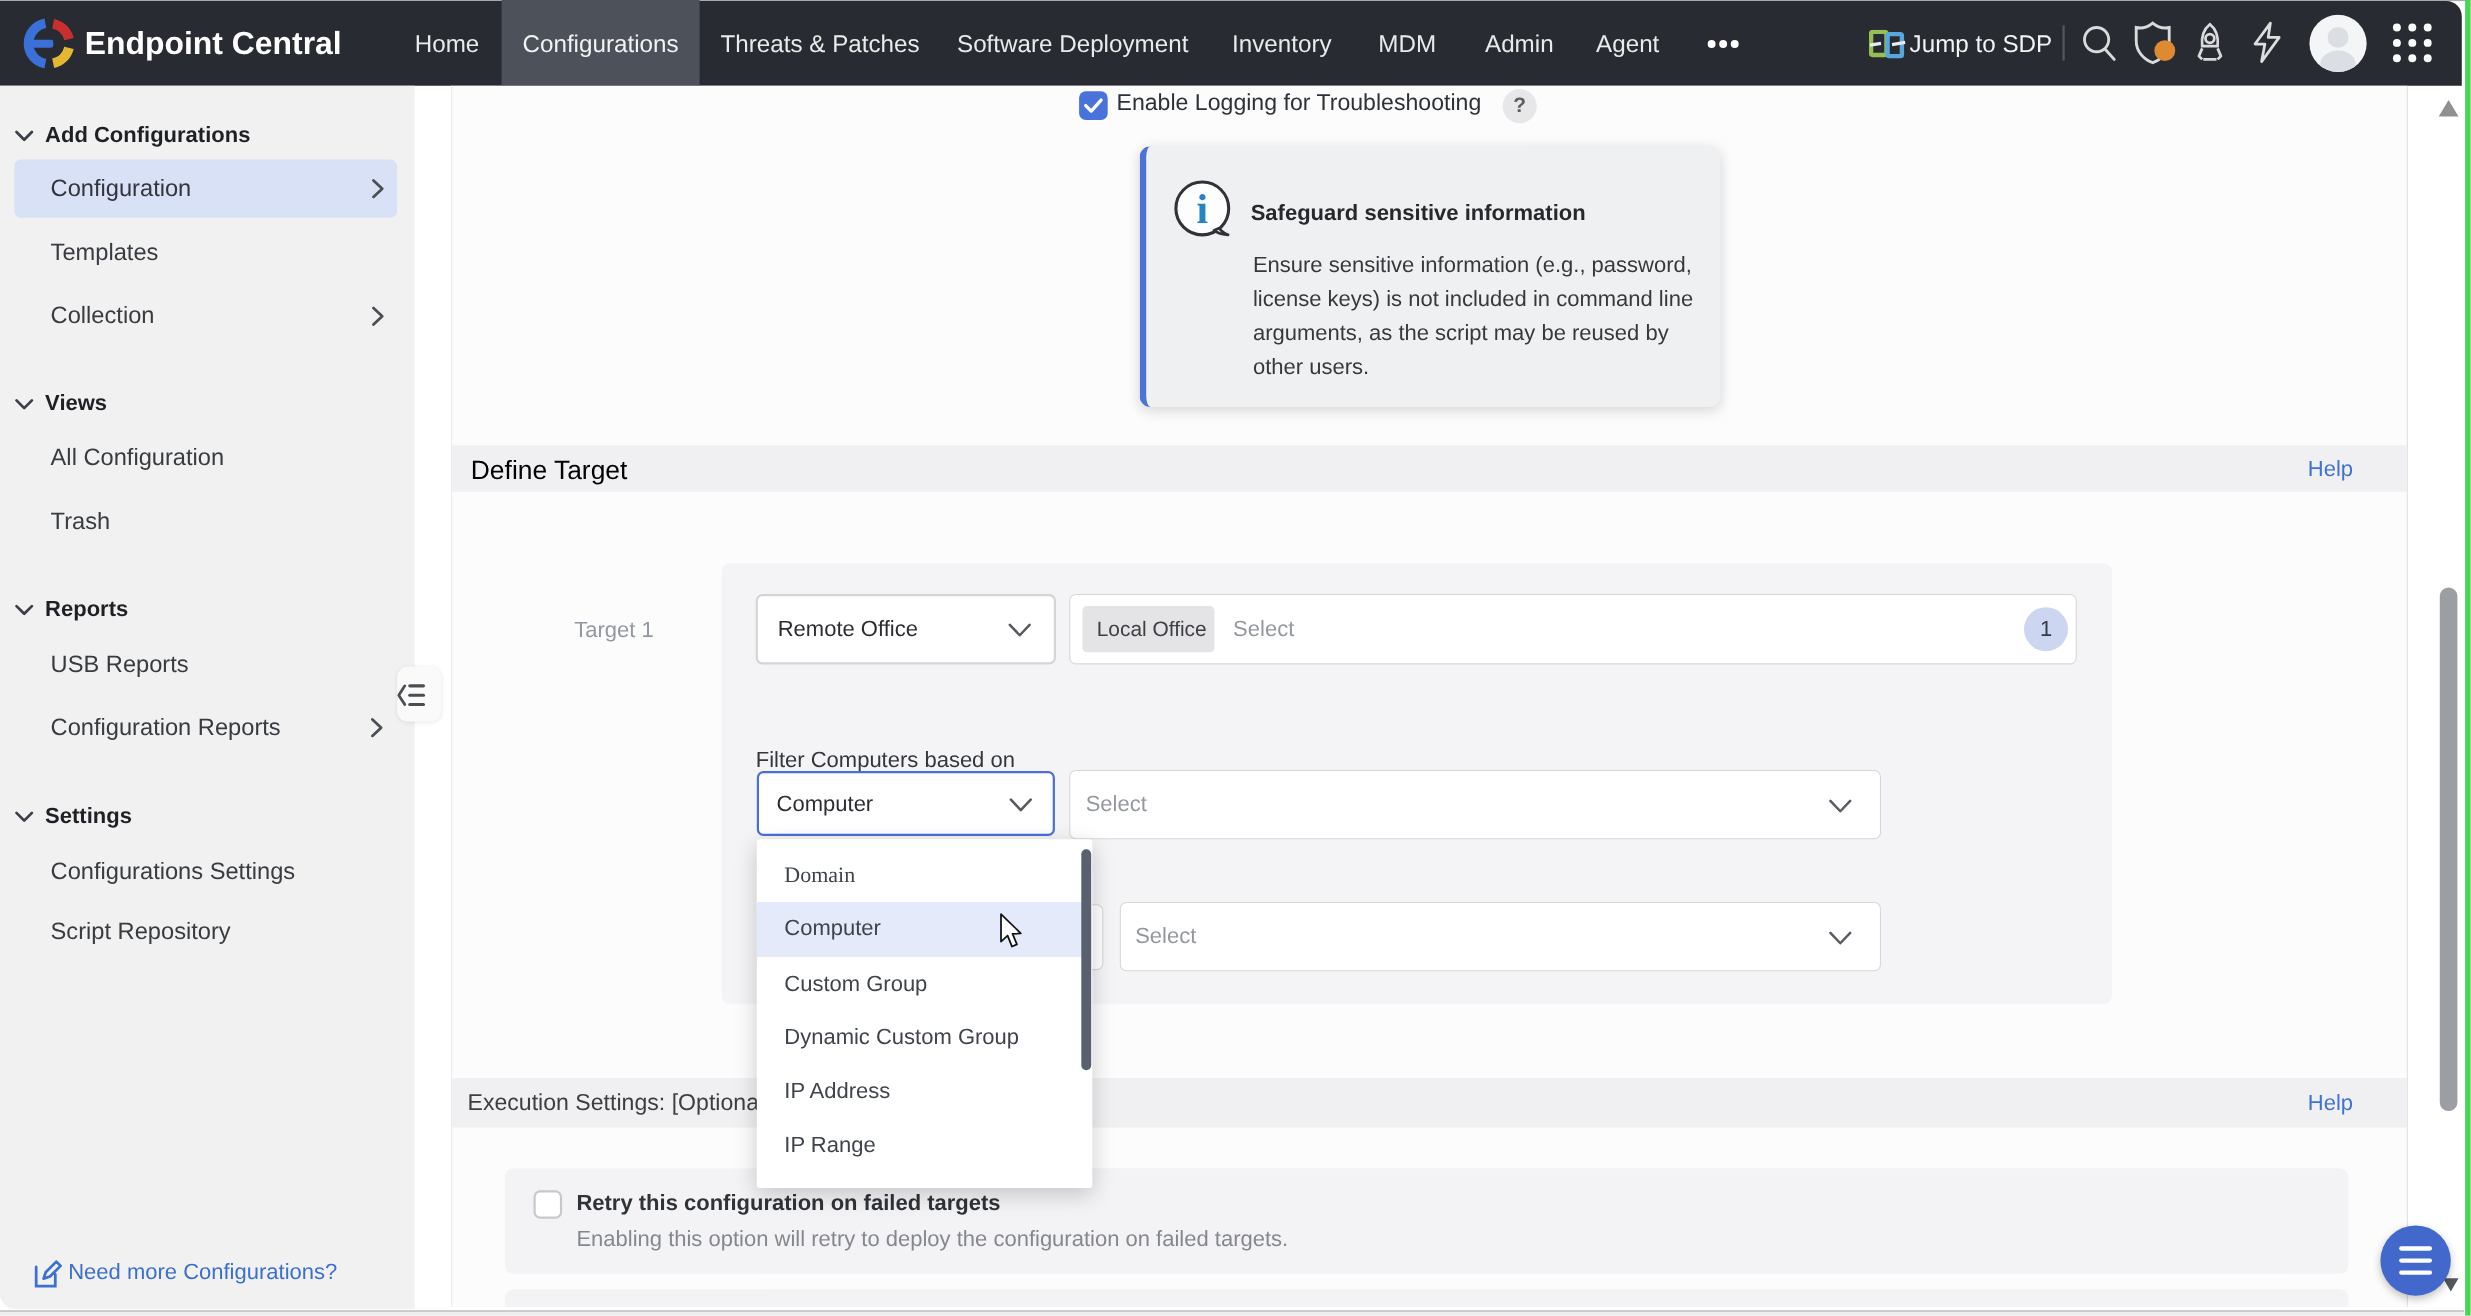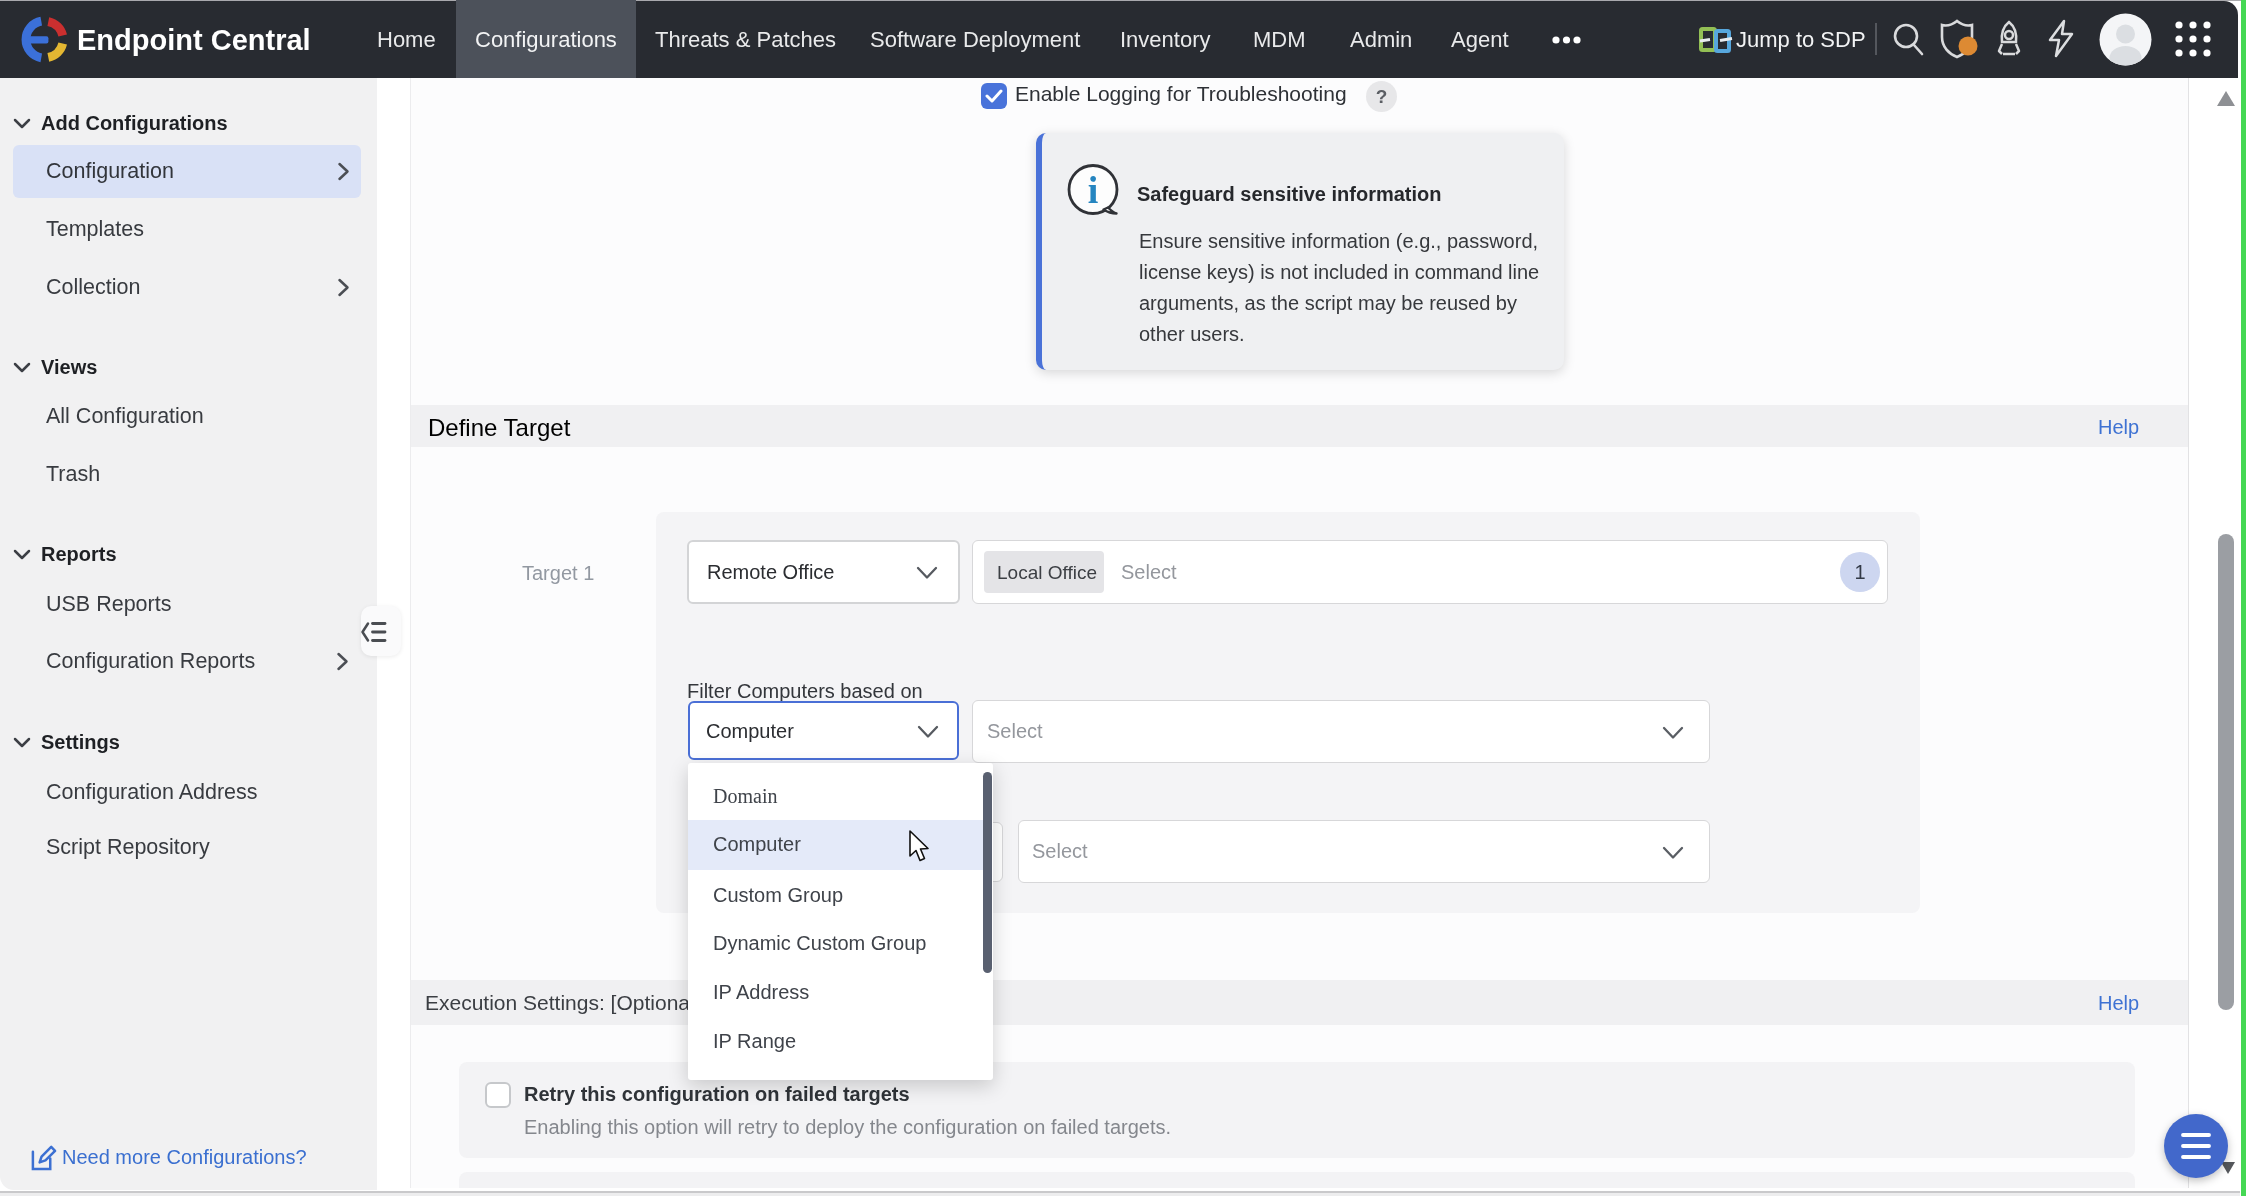--- a/index.html
+++ b/index.html
@@ -130,21 +130,21 @@
 <div class="txt" style="left:46px;top:594px;font-size:21.5px;color:#383b40;">USB Reports</div>
 <div class="txt" style="left:46px;top:651px;font-size:21.5px;color:#383b40;">Configuration Reports</div>
 <svg class="abs" style="left:336px;top:652px;" width="13" height="19" viewBox="0 0 13 19">
     <polyline points="2.5,2 10.5,9.5 2.5,17" fill="none" stroke="#4b4e54" stroke-width="2.5" stroke-linecap="round" stroke-linejoin="round"></polyline>
   </svg>
 
 <svg class="abs" style="left:13px;top:736px;" width="18" height="13" viewBox="0 0 18 13">
     <polyline points="2,3 9,10 16,3" fill="none" stroke="#3c3f45" stroke-width="2.5" stroke-linecap="round" stroke-linejoin="round"></polyline>
   </svg>
 <div class="txt" style="left:41px;top:712px;font-size:20px;font-weight:bold;color:#1e2024;margin-top:20px;">Settings</div>
-<div class="txt" style="left:46px;top:782px;font-size:21.5px;color:#383b40;">Configuration Address</div>
+<div class="txt" style="left:46px;top:782px;font-size:21.5px;color:#383b40;">Configurations Settings</div>
 <div class="txt" style="left:46px;top:837px;font-size:21.5px;color:#383b40;">Script Repository</div>
 
 <svg class="abs" style="left:30px;top:1145px;" width="27" height="27" viewBox="0 0 28 28">
   <path d="M3,7 L3,25 L21,25 L21,14" fill="none" stroke="#3c70d2" stroke-width="2.6" stroke-linecap="round"></path>
   <path d="M10,18 L12,12 L22,2 L26,6 L16,16 Z" fill="none" stroke="#3c70d2" stroke-width="2.6" stroke-linejoin="round"></path>
 </svg>
 <div class="txt" style="left:62px;top:1147px;font-size:20px;color:#3a6fd0;">Need more Configurations?</div>
 
 <div class="abs" style="left:361px;top:606px;width:40px;height:50px;background:#fafafb;border-radius:10px;box-shadow:0 1px 4px rgba(0,0,0,0.08);"></div>
 <svg class="abs" style="left:361px;top:621px;" width="26" height="22" viewBox="0 0 26 22">

